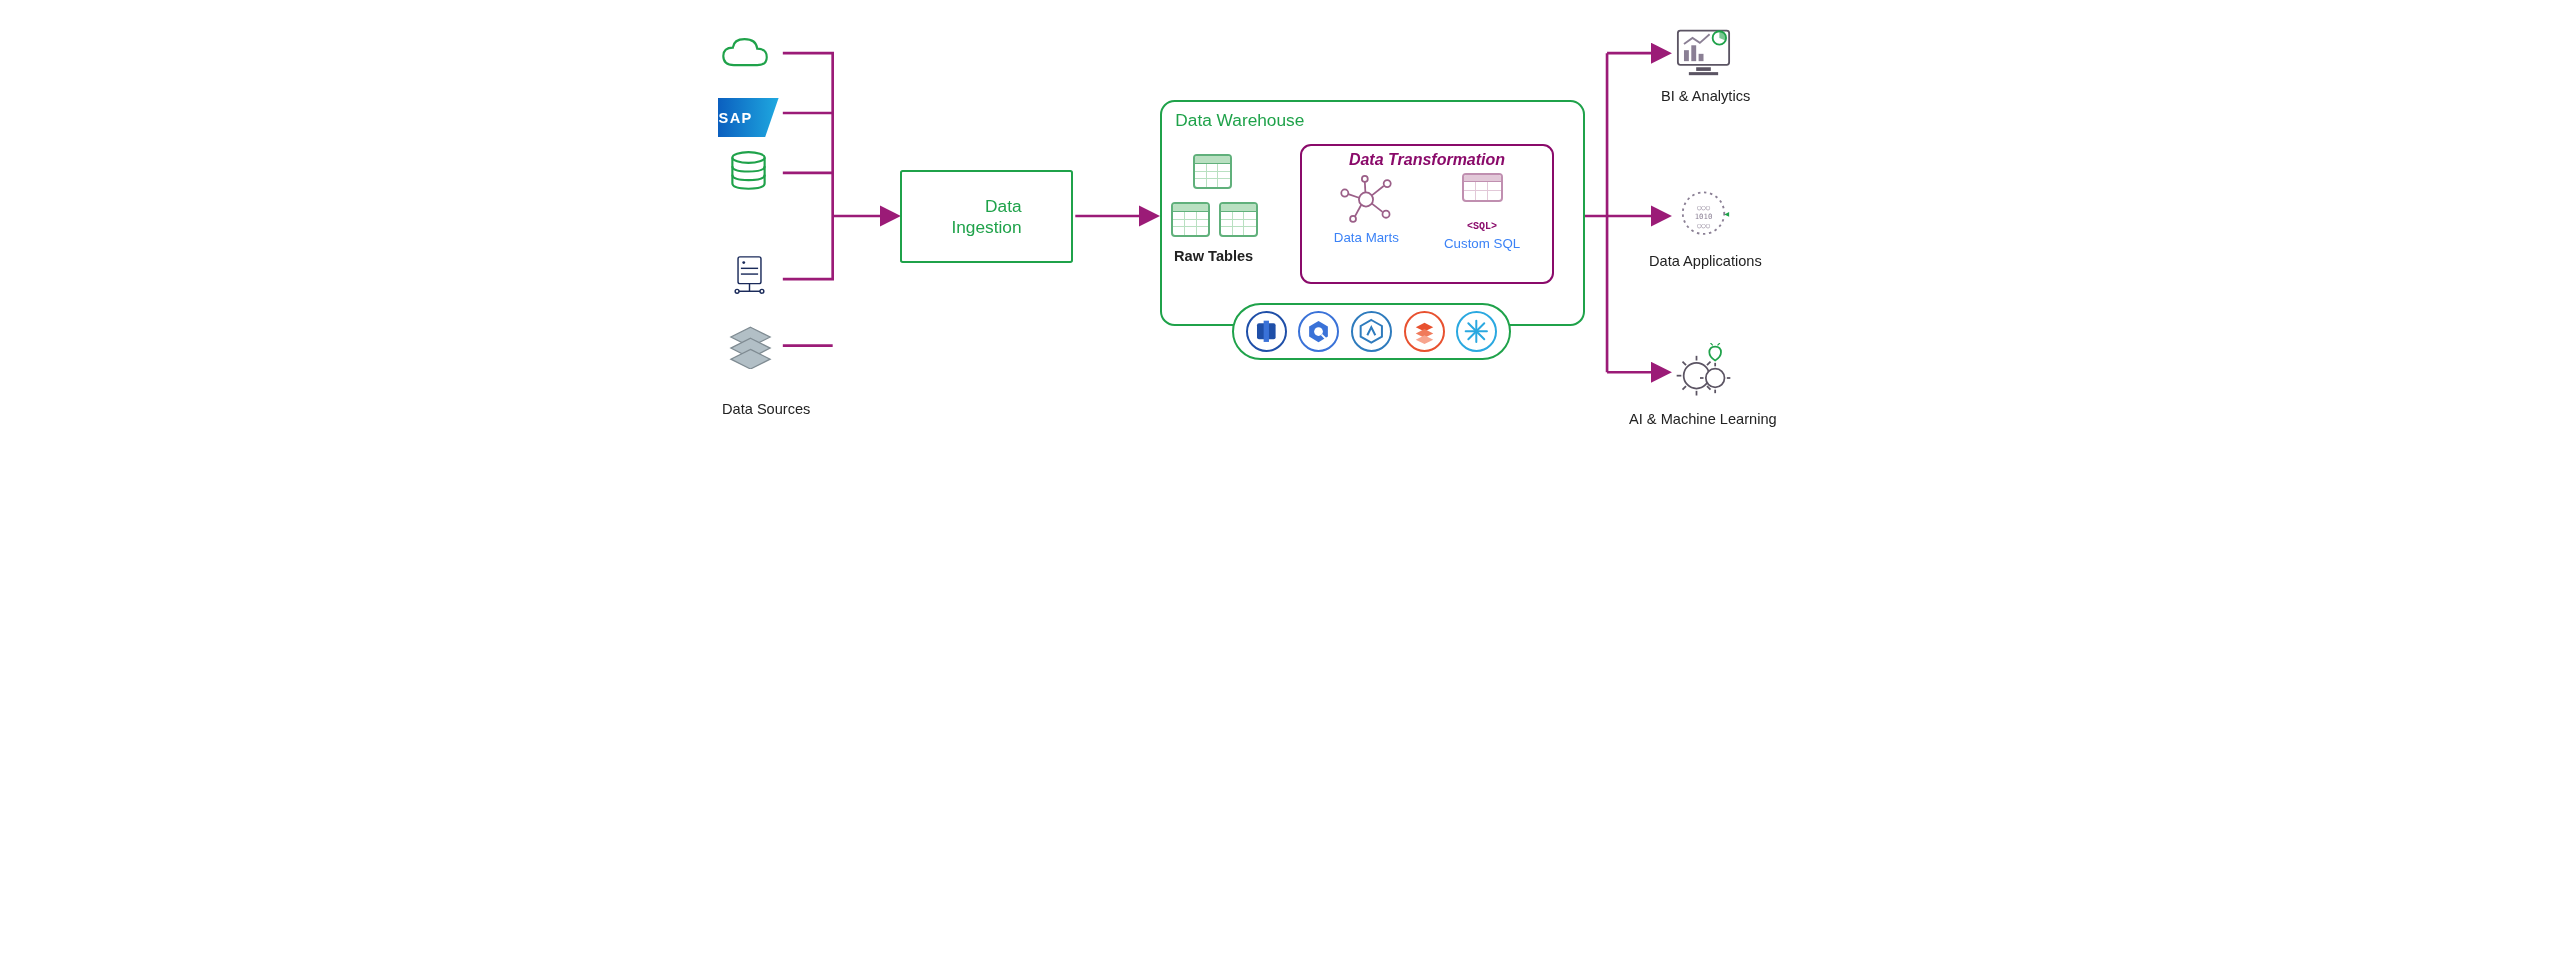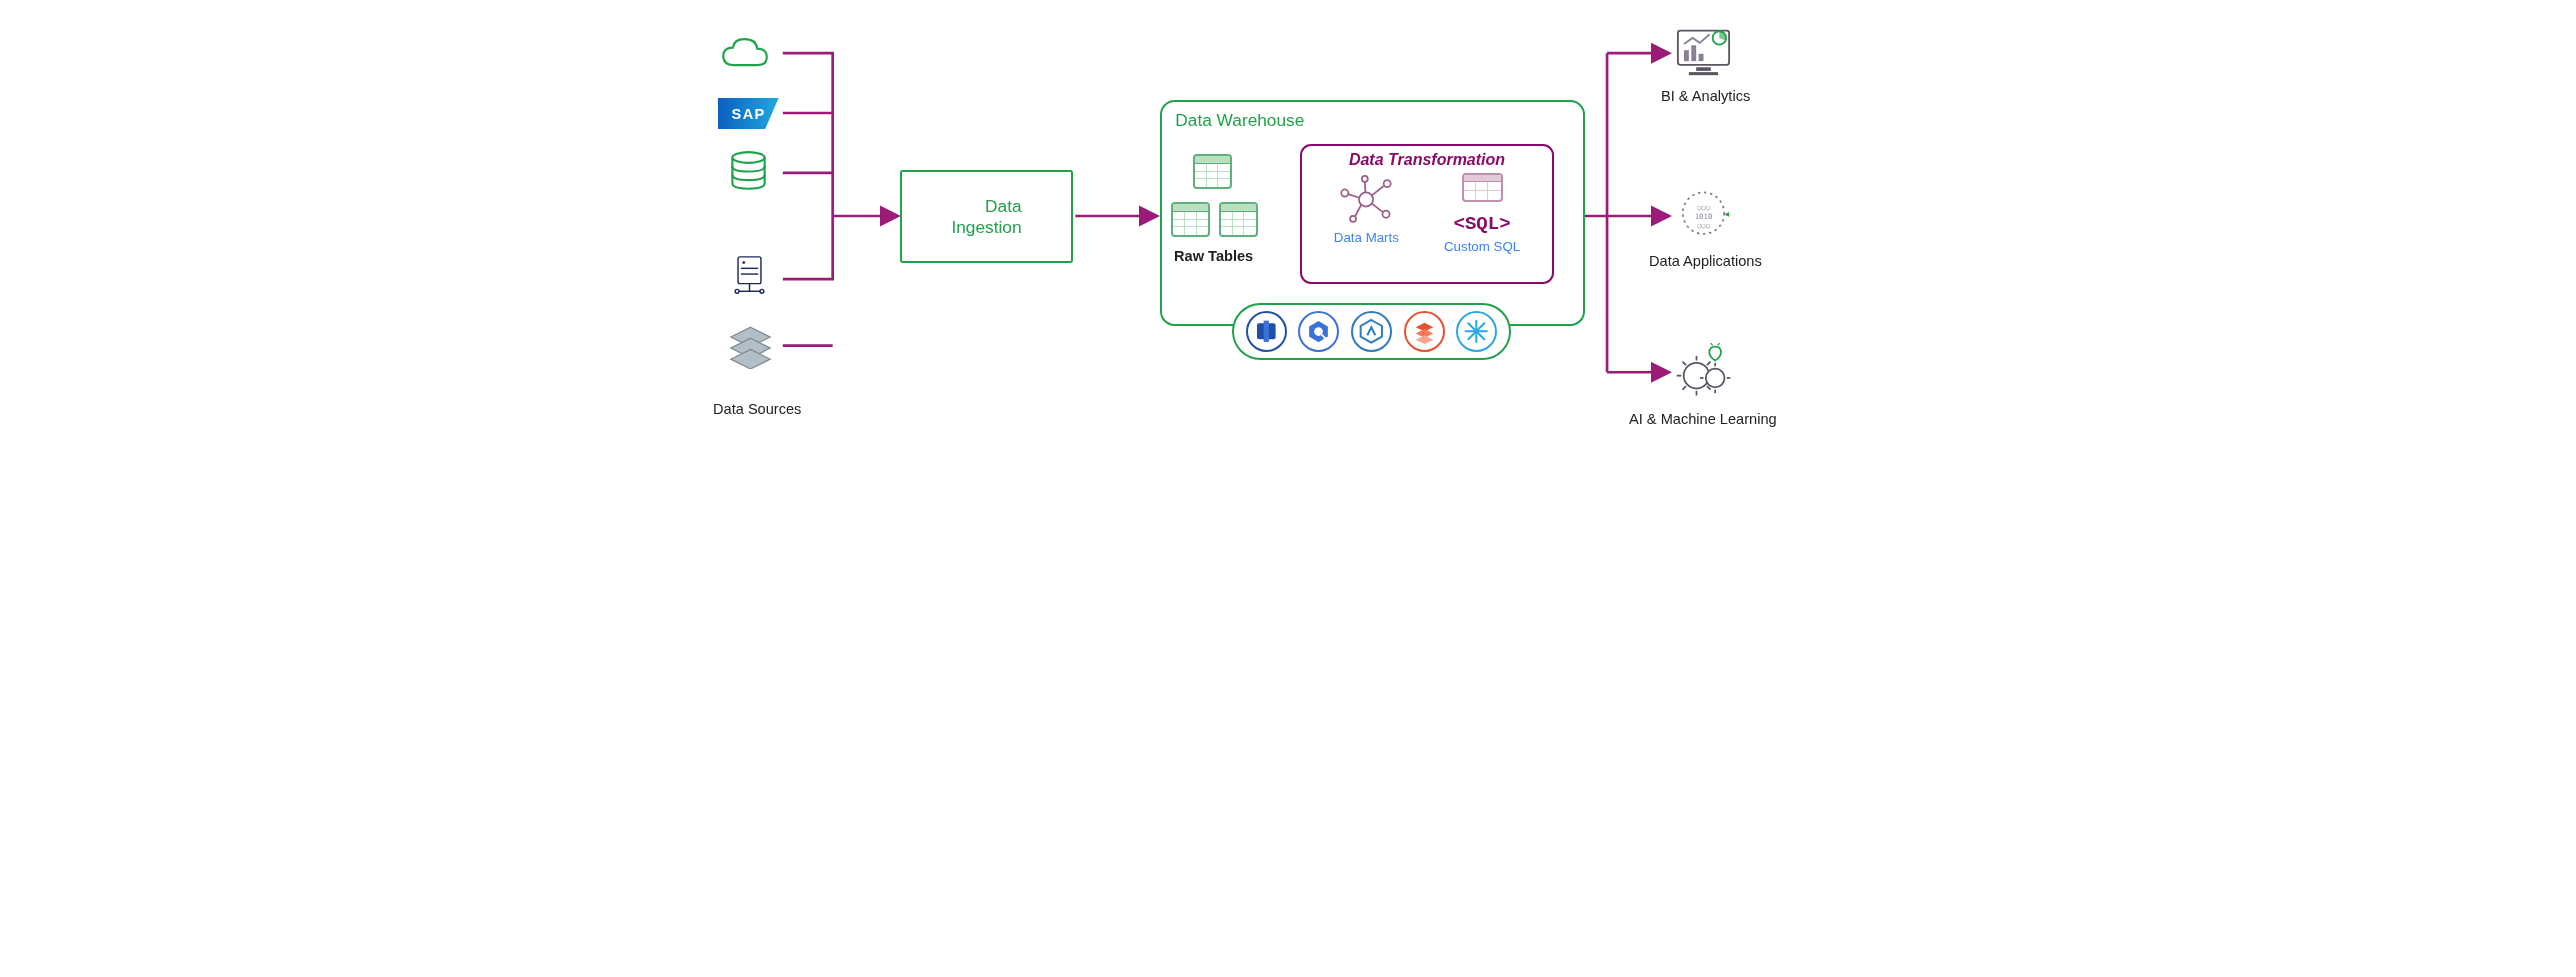--- a/index.html
+++ b/index.html
@@ -16,24 +16,24 @@
     margin: 0 auto;
   }
   .abs { position: absolute; }
 
   
   .source-icon { width: 53px; height: 43px; }
   .sources-label { font-size: 14.6px; color: #222; }
 
   
   .sap-badge {
-    width: 61px; height: 31px;
+    width: 61px; height: 39px;
     background: linear-gradient(90deg,#0b5fbf 0%, #1fa9e0 100%);
     clip-path: polygon(0 0,100% 0,78% 100%,0 100%);
-    display: flex; align-items: center; padding-left: 14px;
+    display: flex; align-items: center; padding-left: 1px;
     color: #fff; font-weight: 900; font-size: 14.6px; letter-spacing: 1.3px;
   }
 
   
   .ingestion-box {
     width: 173px; height: 93px;
     border: 2px solid #1fa24a;
     border-radius: 2.7px;
     display: flex; align-items: center; justify-content: center;
     text-align: right;
@@ -100,21 +100,21 @@
     border: 2px solid #c08fb0;
     border-radius: 4px;
     background: #fff;
     display: grid; grid-template-rows: 6.6px 1fr;
   }
   .sql-table .hdr { background: #e2c8d8; border-bottom:1.3px solid #c08fb0; border-top-left-radius:2px; border-top-right-radius:2px;}
   .sql-table .cells { display:grid; grid-template-columns:repeat(3,1fr); grid-template-rows:repeat(2,1fr);}
   .sql-table .cells div { border-right:1.3px solid #e2c8d8; border-bottom:1.3px solid #e2c8d8;}
   .sql-table .cells div:nth-child(3n){border-right:none;}
   .sql-table .cells div:nth-last-child(-n+3){border-bottom:none;}
-  .sql-code { font-family: "Courier New", monospace; font-weight: 700; color:#8a0a6a; font-size:19px; margin-top:7px;}
+  .sql-code { font-family: "Courier New", monospace; font-weight: 700; color:#8a0a6a; font-size:10px; margin-top:15px;}
 
   
   .logos-pill {
     width: 279px; height: 57px;
     border: 2px solid #1fa24a;
     border-radius: 31px;
     background: #fff;
     display:flex; align-items:center; justify-content:space-evenly;
   }
   .logo-badge {
@@ -186,21 +186,21 @@
         <circle cx="66" cy="78" r="4" fill="none" stroke="#1a2a5a" stroke-width="3"></circle>
       </svg>
   </div>
   <div class="abs" style="left:21px; top:326px;">
     <svg class="source-icon" viewBox="0 0 80 70">
         <polygon points="40,2 72,18 40,34 8,18" fill="#b2bfc6" stroke="#7f8b92" stroke-width="2"></polygon>
         <polygon points="40,20 72,36 40,52 8,36" fill="#b2bfc6" stroke="#7f8b92" stroke-width="2"></polygon>
         <polygon points="40,38 72,54 40,70 8,54" fill="#b2bfc6" stroke="#7f8b92" stroke-width="2"></polygon>
       </svg>
   </div>
-  <div class="abs sources-label" style="left:10px; top:401px;text-align:right;">Data Sources</div>
+  <div class="abs sources-label" style="left:19px; top:401px;text-align:right;">Data Sources</div>
 
   <div class="abs ingestion-box" style="left:197px; top:170px;">
     <span style="white-space:pre-line;">Data
 Ingestion</span>
   </div>
 
   <div class="abs warehouse-box" style="left:457px; top:100px;">
     <div class="warehouse-title">Data Warehouse</div>
 
     <div class="abs" style="left:31px; top:52px;">

